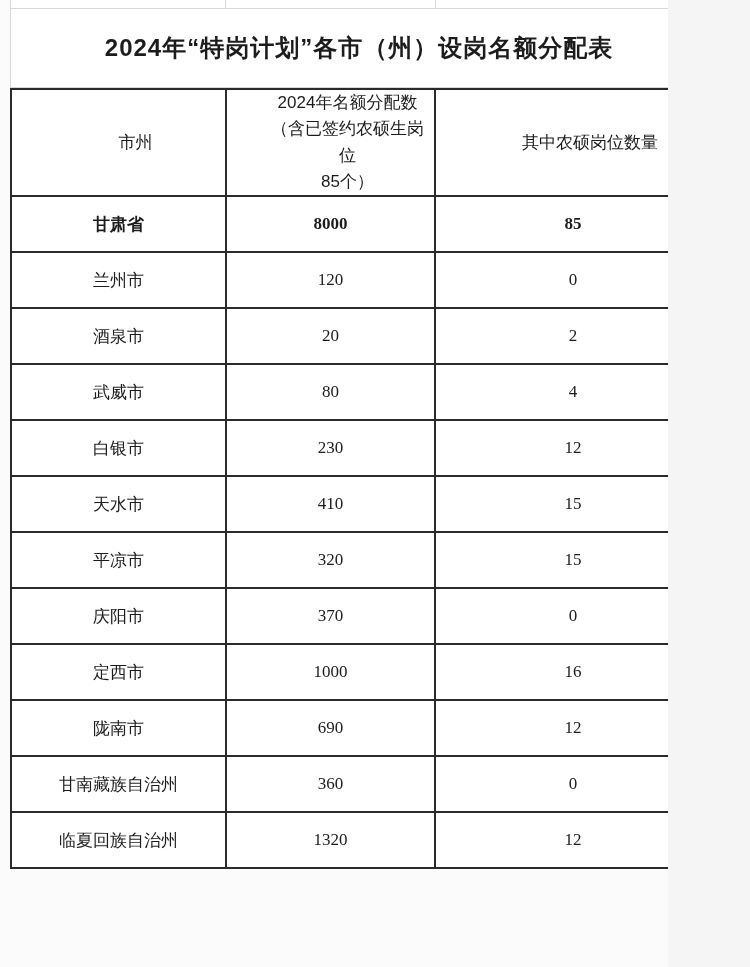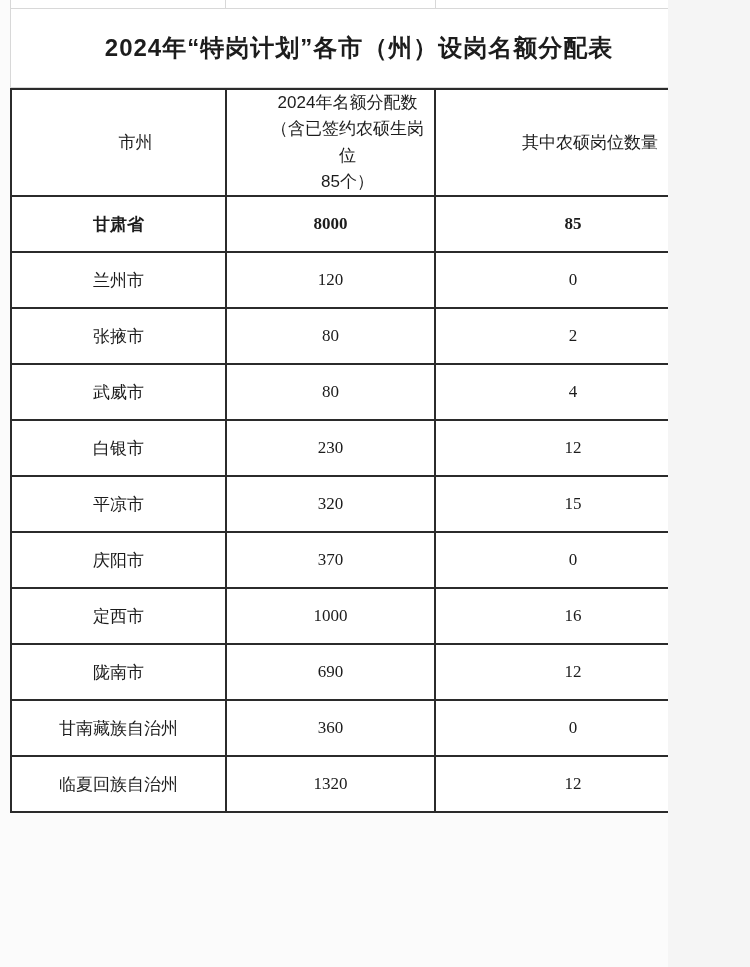--- a/index.html
+++ b/index.html
@@ -132,33 +132,38 @@
         <td>甘肃省</td>
         <td class="num">8000</td>
         <td class="num">85</td>
       </tr>
       <tr>
         <td>兰州市</td>
         <td class="num">120</td>
         <td class="num">0</td>
       </tr>
       <tr>
-        <td>张掖市</td>
-        <td class="num">80</td>
+        <td>酒泉市</td>
+        <td class="num">20</td>
         <td class="num">2</td>
       </tr>
       <tr>
         <td>武威市</td>
         <td class="num">80</td>
         <td class="num">4</td>
       </tr>
       <tr>
         <td>白银市</td>
         <td class="num">230</td>
         <td class="num">12</td>
+      </tr>
+      <tr>
+        <td>天水市</td>
+        <td class="num">410</td>
+        <td class="num">15</td>
       </tr>
       <tr>
         <td>平凉市</td>
         <td class="num">320</td>
         <td class="num">15</td>
       </tr>
       <tr>
         <td>庆阳市</td>
         <td class="num">370</td>
         <td class="num">0</td>

